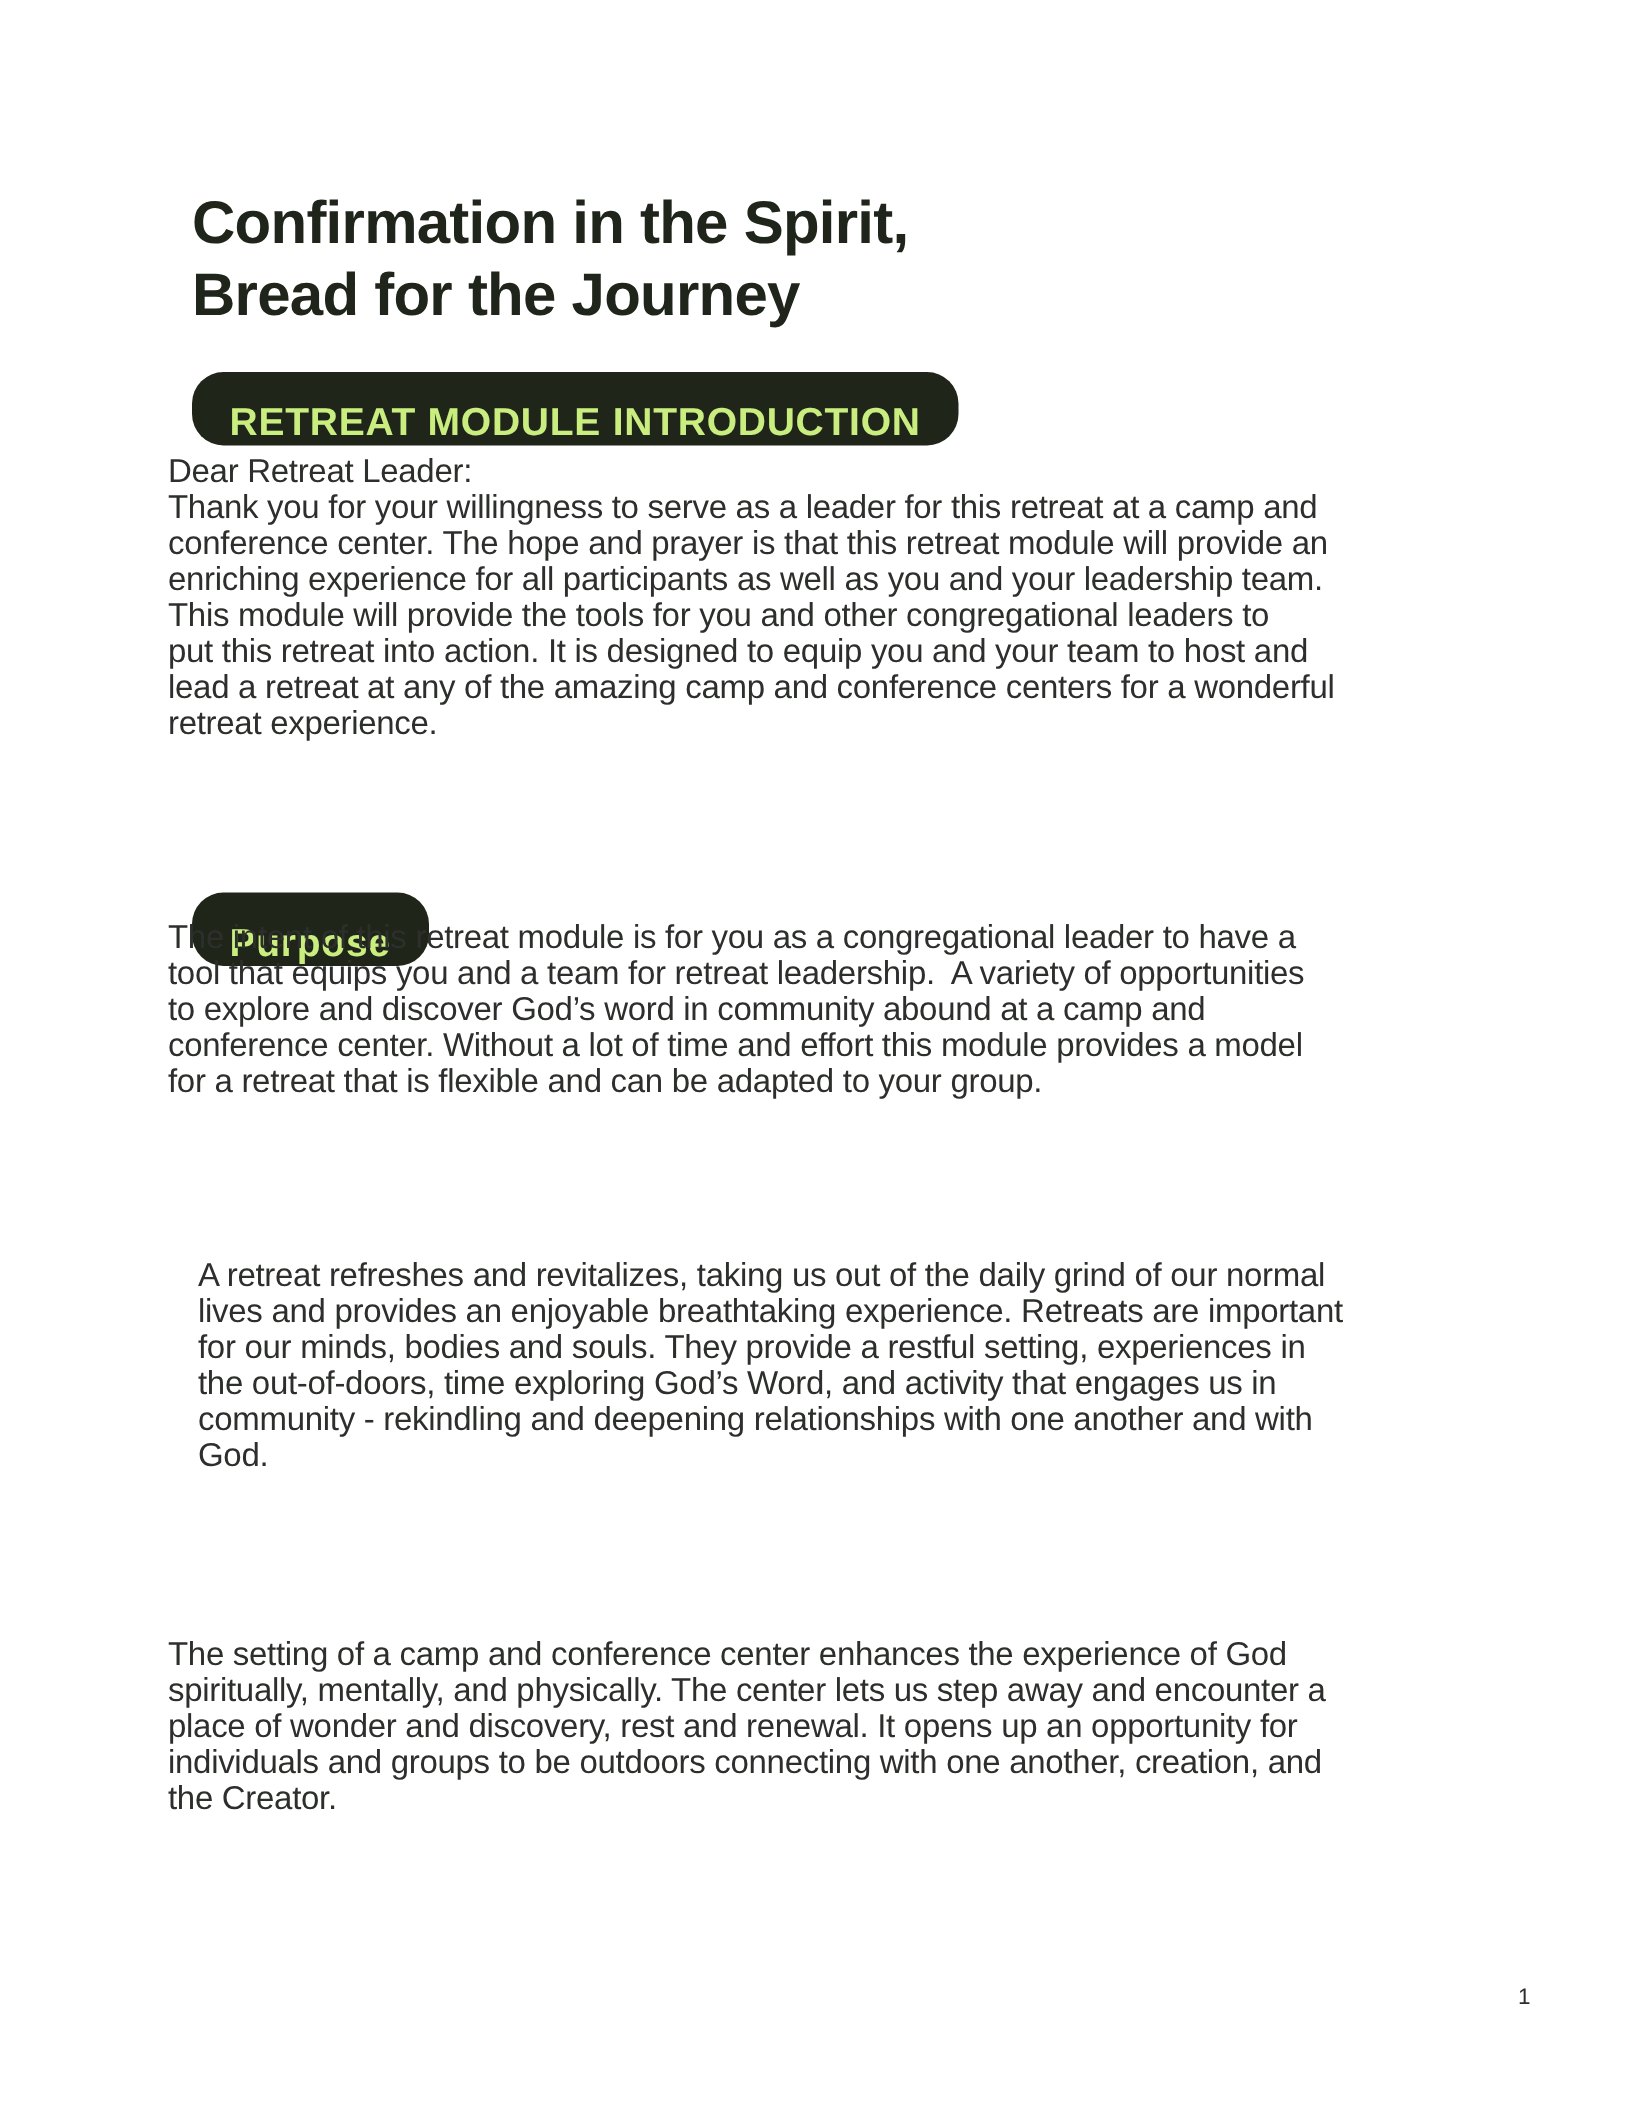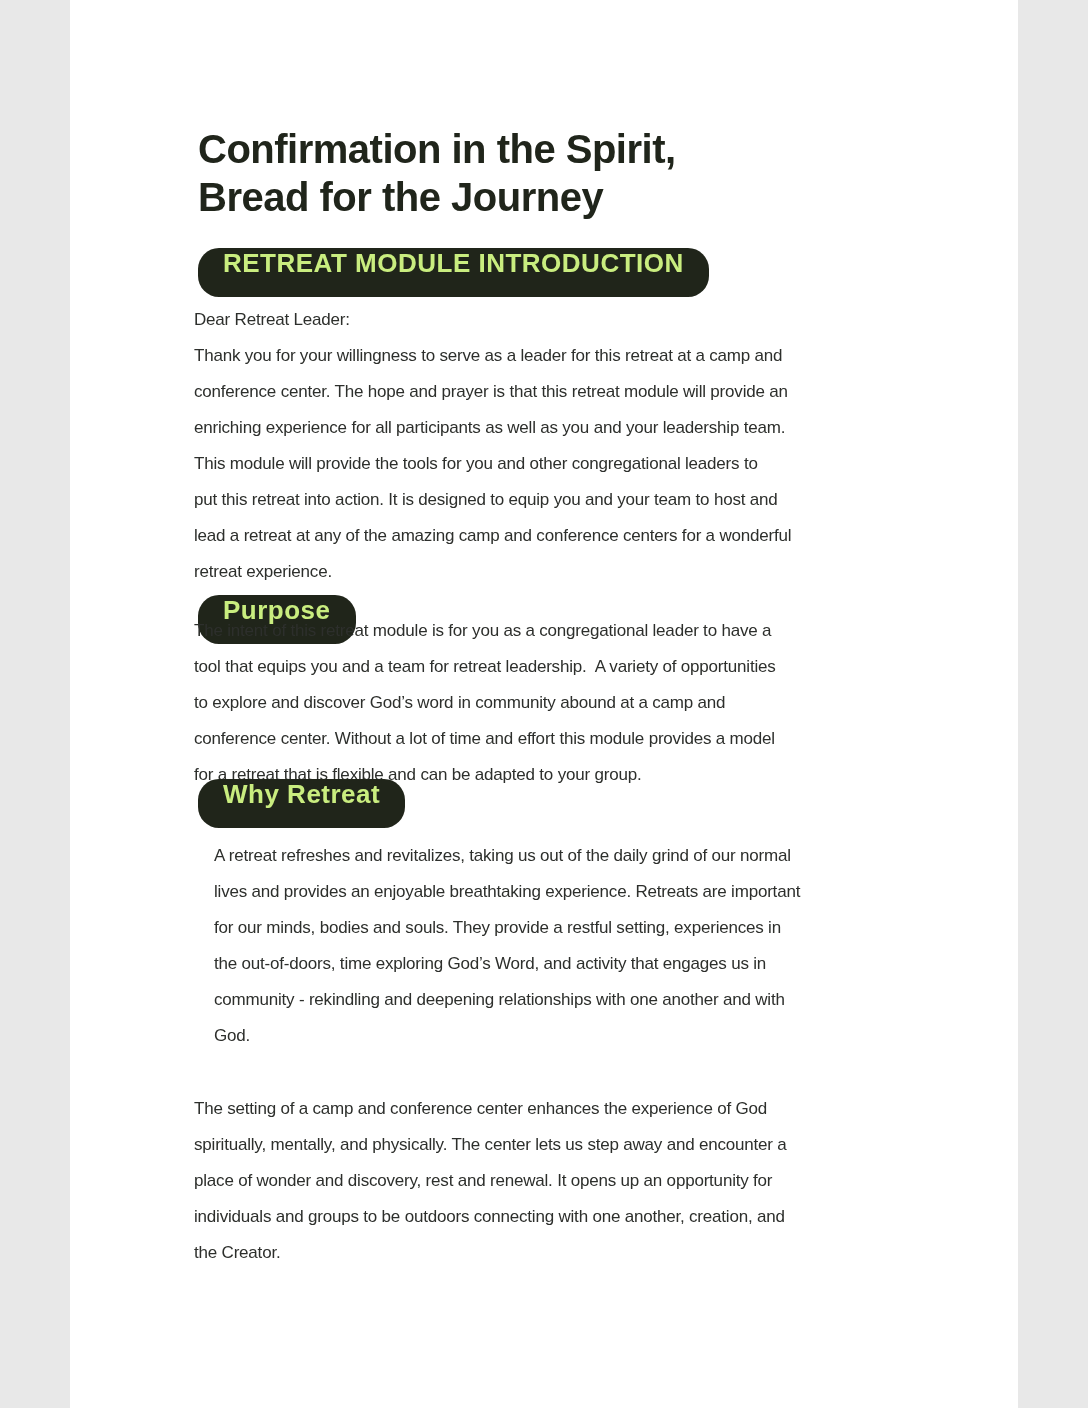--- a/index.html
+++ b/index.html
@@ -2,21 +2,21 @@
 <html style="--page-bg: #ffffff; --title-text: #20251b; --badge-bg: #20251a; --badge-text: #c9ed7f; --body-text: #2d2f2c;"><head>
 <meta charset="utf-8">
 <style>
   html, body {
     margin: 0;
     padding: 0;
     background: #e8e8e8;
   }
   .page {
     position: relative;
-    width: 948px;
+    width: 1088px;
     height: 1408px;
     margin: 0 auto;
     background: var(--page-bg, #ffffff);
     font-family: "Liberation Sans", sans-serif;
     overflow: hidden;
   }
   .doc-title {
     position: absolute;
     left: 128px;
     top: 125px;
@@ -25,40 +25,40 @@
     line-height: 48px;
     font-weight: bold;
     letter-spacing: -0.5px;
     color: var(--title-text, #20251b);
     white-space: pre-line;
   }
   .badge {
     position: absolute;
     left: 128px;
     display: inline-flex;
-    align-items: flex-start;
+    align-items: flex-end;
     height: 49px;
     padding: 0 25px;
     border-radius: 21px;
     background: var(--badge-bg, #20251a);
     box-sizing: border-box;
   }
   .badge .badge-label {
     font-size: 26px;
     font-weight: bold;
     letter-spacing: 0.5px;
     color: var(--badge-text, #c9ed7f);
     white-space: nowrap;
   }
   .para {
     position: absolute;
-    left: 124px;
+    left: 112px;
     margin: 0;
-    font-size: 17px;
-    line-height: 36px;
+    font-size: 22px;
+    line-height: 24px;
     letter-spacing: -0.2px;
     color: var(--body-text, #2d2f2c);
     white-space: pre-wrap;
   }
   .badge-1 { top: 248px; }
   .para-1  { top: 302px; }
   .badge-2 { top: 555px; margin-top: 40px; }
   .para-2  { top: 613px; }
   .badge-3 { top: 779px; }
   .para-3  { top: 838px; margin-left: 20px; }
@@ -95,23 +95,20 @@
 
   <div class="badge badge-2">
     <span class="badge-label">Purpose</span>
   </div>
   <p class="para para-2">The intent of this retreat module is for you as a congregational leader to have a
 tool that equips you and a team for retreat leadership.  A variety of opportunities
 to explore and discover God’s word in community abound at a camp and
 conference center. Without a lot of time and effort this module provides a model
 for a retreat that is flexible and can be adapted to your group.</p>
 
-  <div class="badge badge-3">
-    <span class="badge-label">Why Retreat</span>
-  </div>
   <p class="para para-3">A retreat refreshes and revitalizes, taking us out of the daily grind of our normal
 lives and provides an enjoyable breathtaking experience. Retreats are important
 for our minds, bodies and souls. They provide a restful setting, experiences in
 the out-of-doors, time exploring God’s Word, and activity that engages us in
 community - rekindling and deepening relationships with one another and with
 God.</p>
 
   <p class="para para-4">The setting of a camp and conference center enhances the experience of God
 spiritually, mentally, and physically. The center lets us step away and encounter a
 place of wonder and discovery, rest and renewal. It opens up an opportunity for

